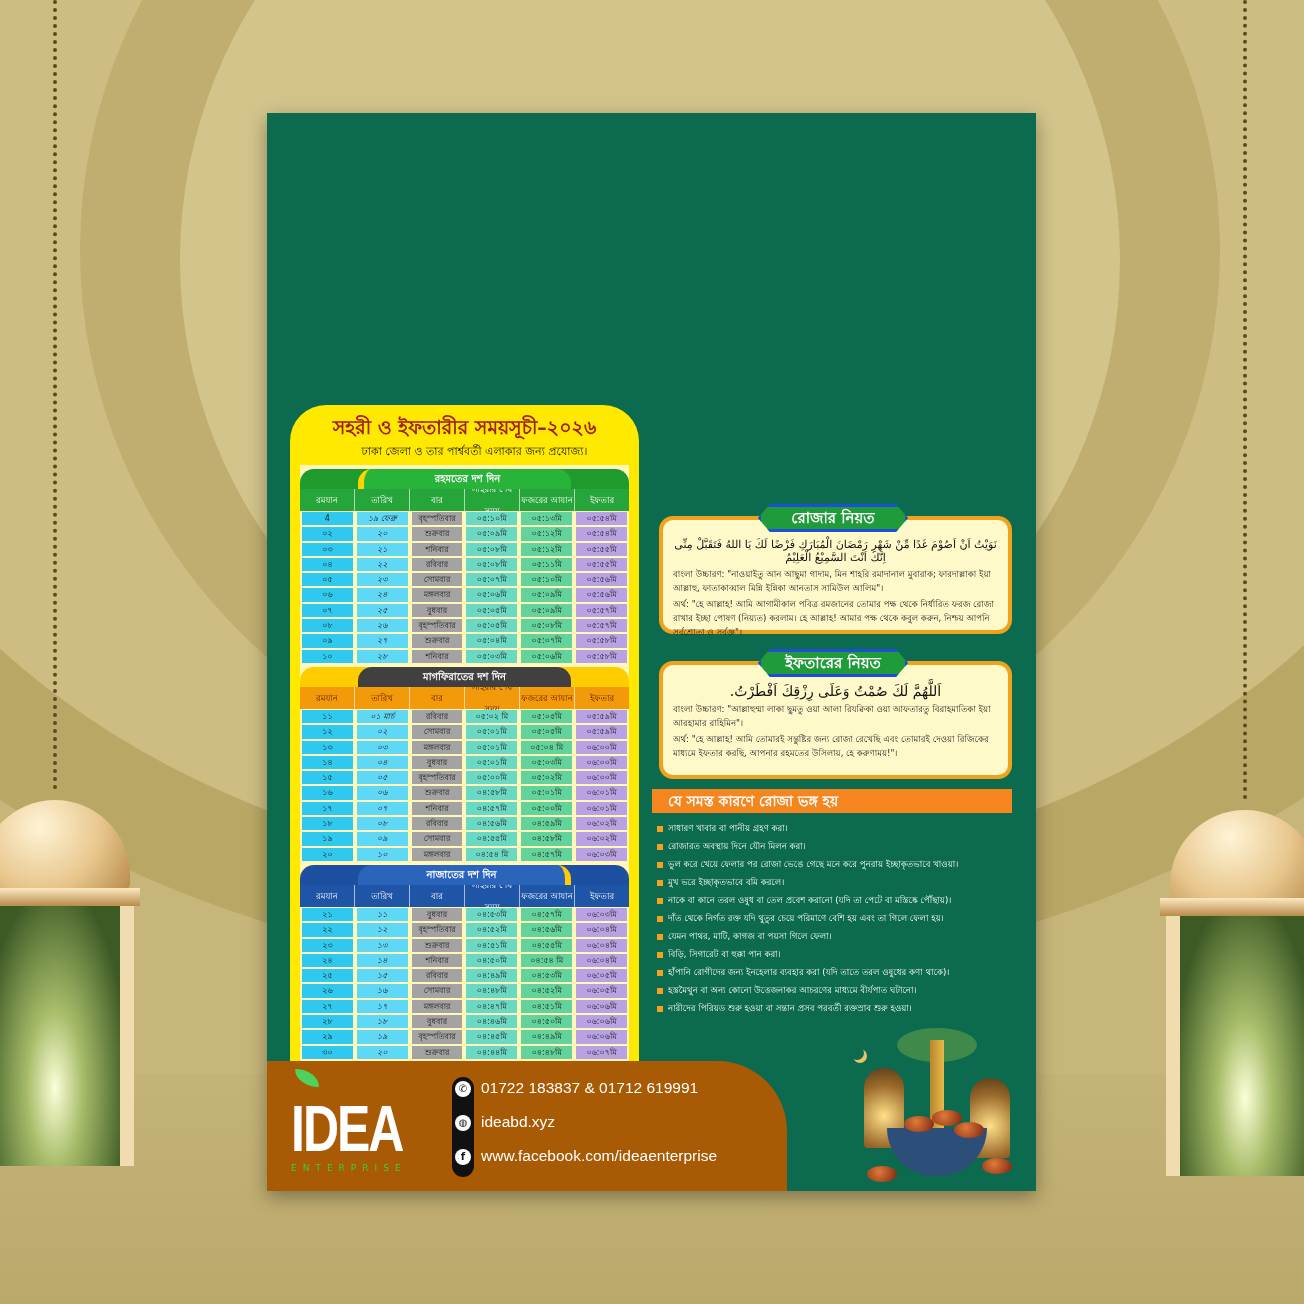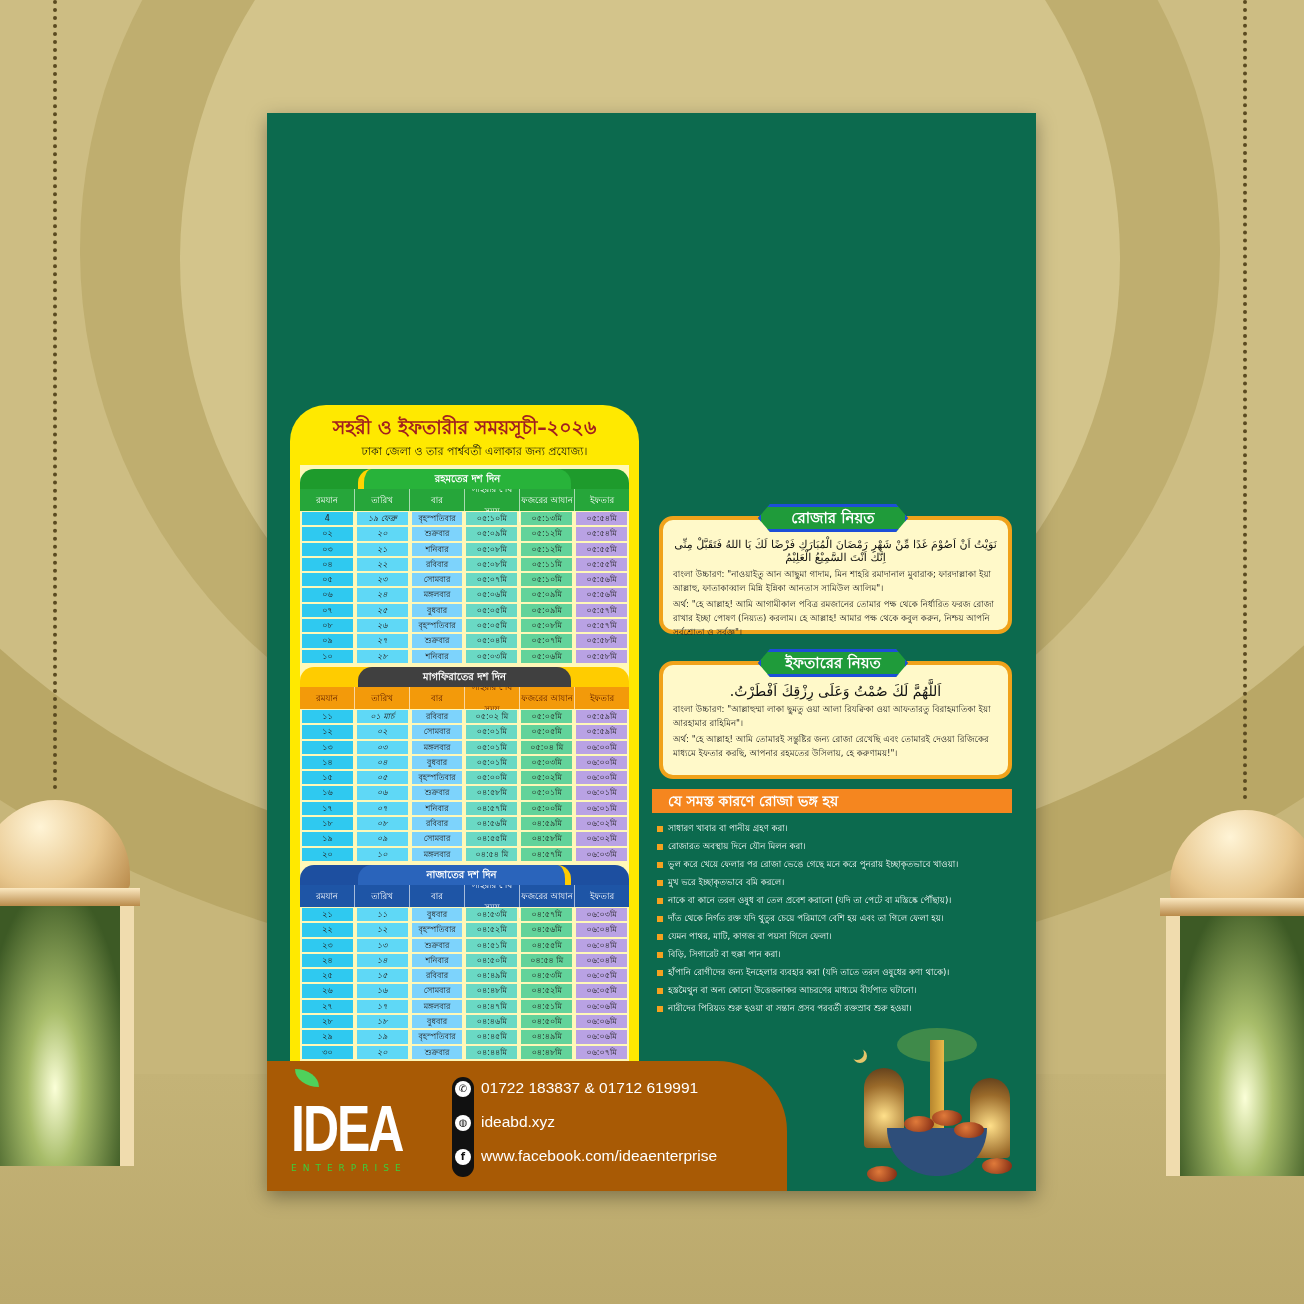--- a/index.html
+++ b/index.html
@@ -55,21 +55,21 @@
   .tbl-block { position: absolute; left: 10px; width: 329px; }
   .tbl-head-tab { position: relative; height: 20px; border-radius: 14px 14px 0 0; }
   .tbl-head-tab .tab-label { position: absolute; left: 58px; right: 58px; top: 0; height: 20px; border-radius: 14px 14px 0 0; text-align: center; color: #fff; font-size: 10px; line-height: 20px; font-weight: bold; }
   .col-head { display: flex; height: 22px; align-items: center; }
   .col-head div { flex: 1; text-align: center; color: #fff; font-size: 8.5px; line-height: 22px; border-right: 1px solid rgba(255,255,255,0.6); }
   .col-head div:last-child { border-right: none; }
   .row { display: flex; height: 15.3px; padding: 1px 0; }
   .row div { flex: 1; margin: 0 2px; font-size: 8px; line-height: 13px; text-align: center; color: #222; }
   .c-ram { background: #2fc9f0; }
   .c-date { background: #5fd8f6; font-style: italic; }
-  .c-day { background: #7dd3fc; }
+  .c-day { background: #a3a3a3; }
   .c-sah { background: #6ad9c4; }
   .c-faj { background: #62d39a; }
   .c-ift { background: #b9a2e4; }
 
   .b1 .tbl-head-tab { background: #1e9b2c; }
   .b1 .tab-label { background: #28b33a; border-left: 6px solid #ffd400; }
   .b1 .col-head { background: #26a63a; }
   .b2 .tbl-head-tab { background: #ffcc00; }
   .b2 .tab-label { background: #404040; }
   .b2 .col-head { background: #f39a0a; }

